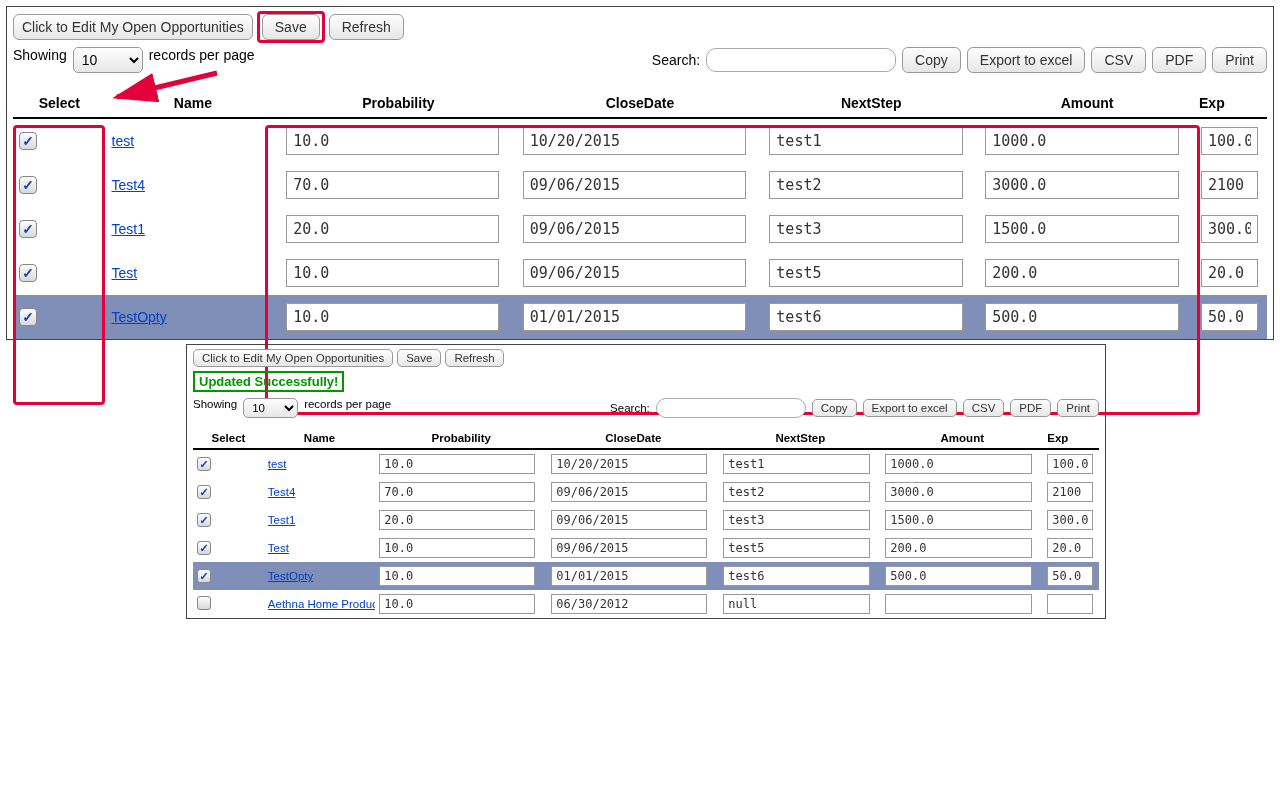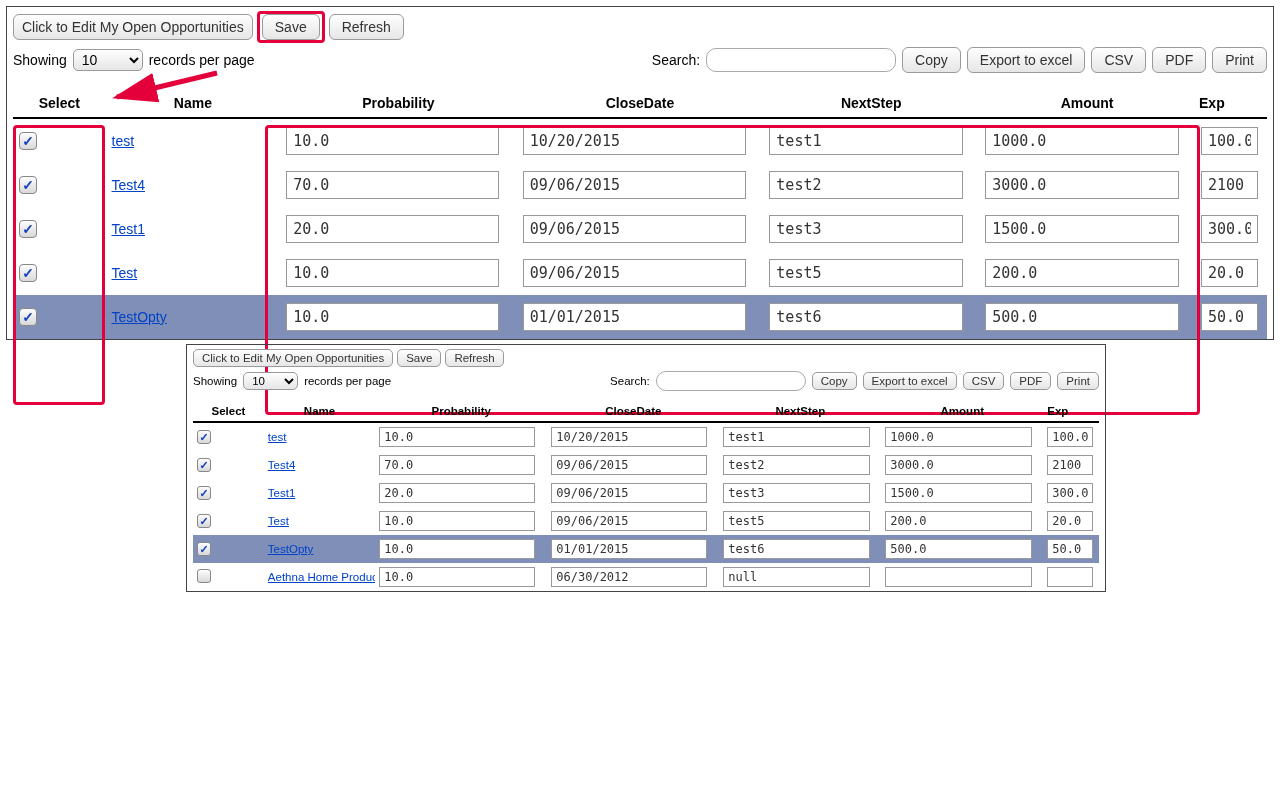--- a/index.html
+++ b/index.html
@@ -36,21 +36,20 @@
     font-size: inherit;
     font-family: inherit;
     color: #333;
     cursor: pointer;
     white-space: nowrap;
   }
   .panel.small .btn { padding: 2px 8px; border-radius: 5px;}
   .btn.wide { padding-left: 8px; padding-right: 8px;}
   .row2 {
     display: flex;
-    align-items: center;
     margin-top: 4px;
     gap: 6px;
   }
   select.records {
     border: 1px solid #9a9a9a;
     border-radius: 5px;
     background: linear-gradient(#fefefe,#e6e6e6);
     font-size: inherit;
     padding: 1px 4px;
     width: 70px;
@@ -255,20 +254,21 @@
 </div>
 
 <div class="panel small">
 
   <div class="toolbar">
     <button class="btn wide">Click to Edit My Open Opportunities</button>
     <button class="btn">Save</button>
     <button class="btn">Refresh</button>
   </div>
 
+  <div class="succ"><span class="hilite-green">Updated Successfully!</span></div>
 
   <div class="row2">
     <span>Showing</span>
     <select class="records" style="width:55px">
       <option>10</option>
     </select>
     <span>records per page</span>
     <div class="search-wrap">
       <span>Search:</span>
       <input class="search" type="text" style="">

